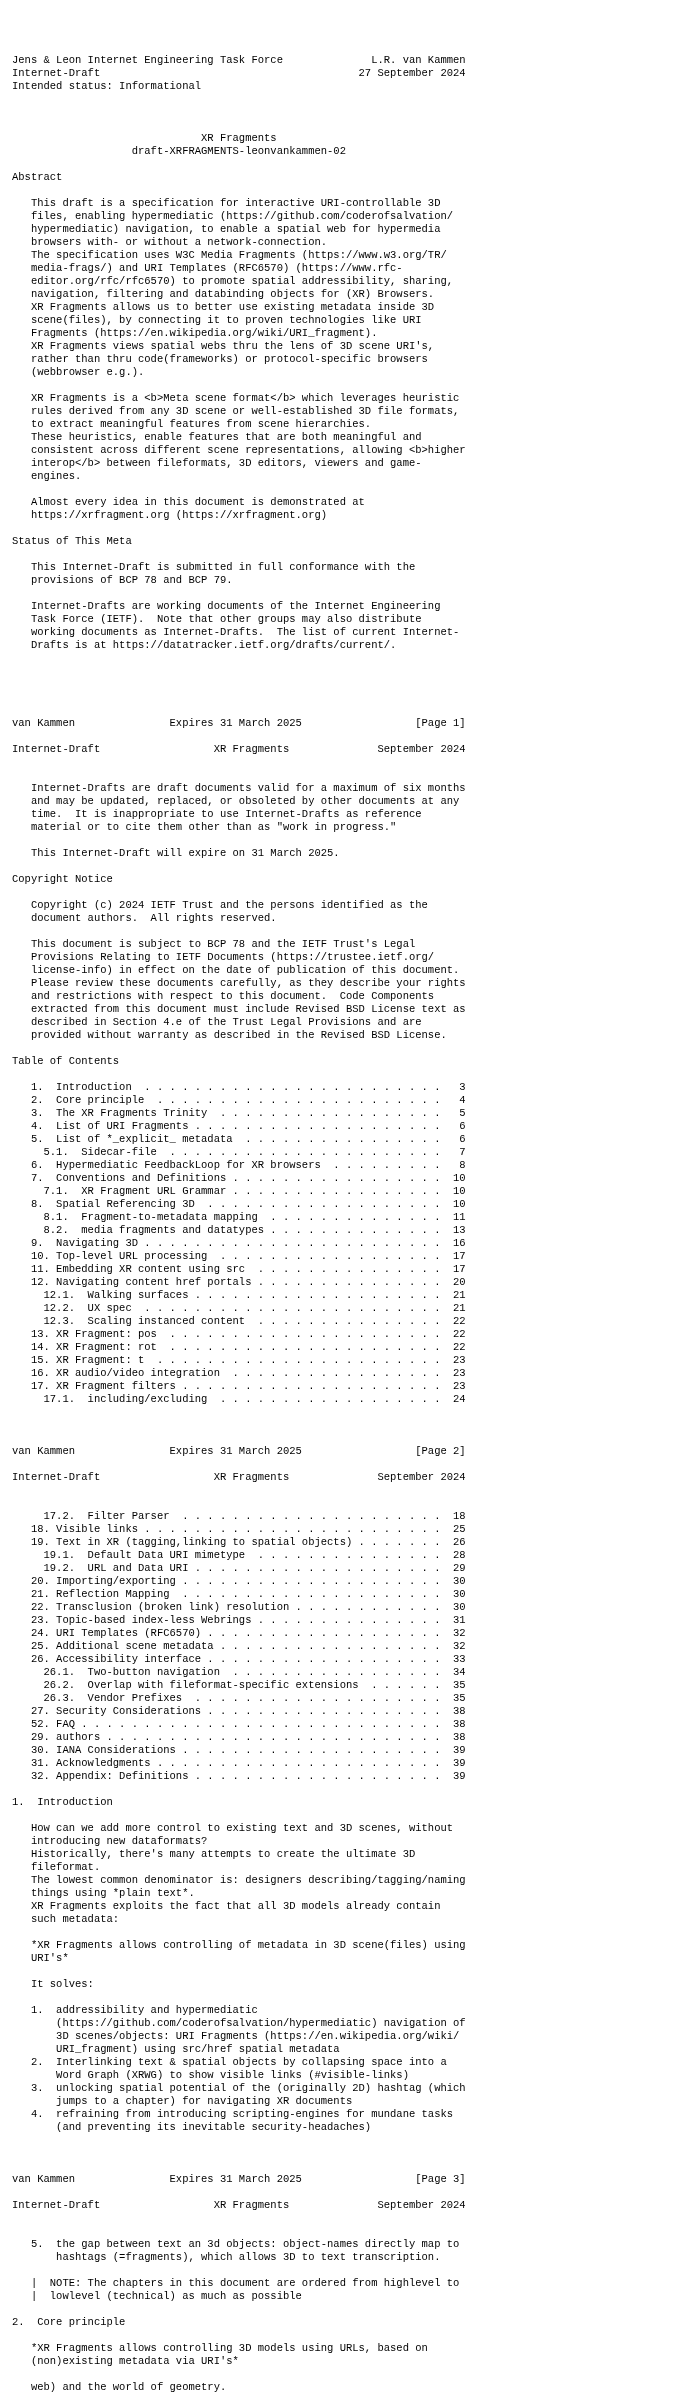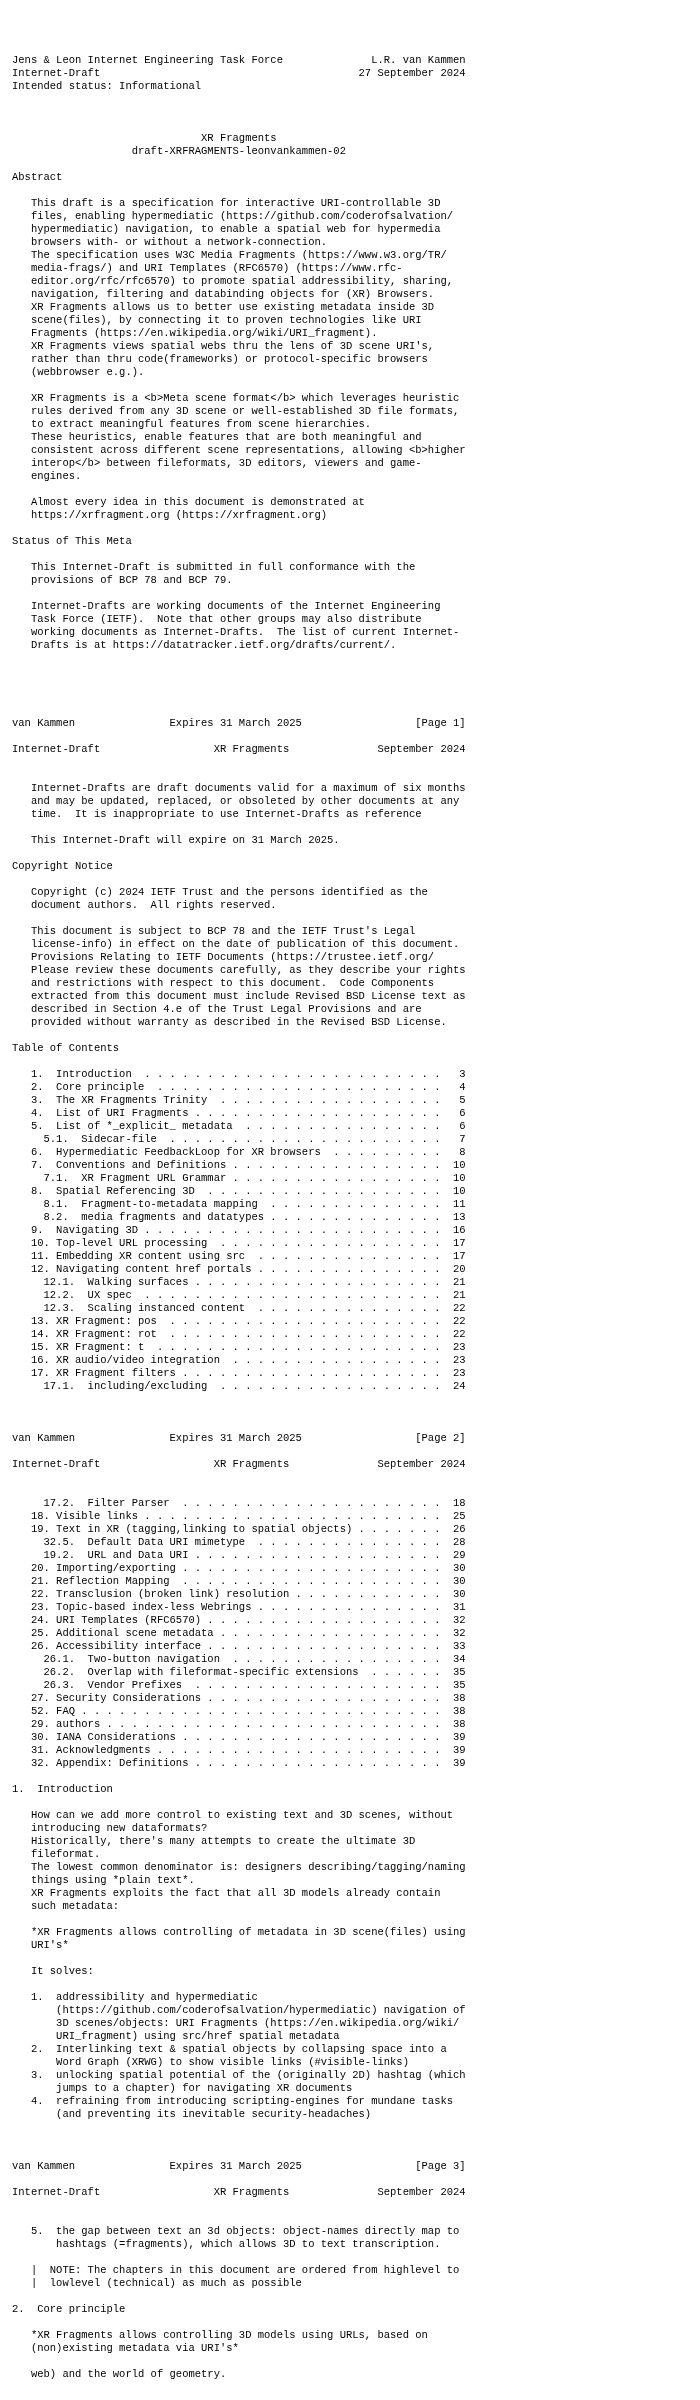--- a/index.html
+++ b/index.html
@@ -91,33 +91,34 @@
     <div>
         <div class="ln"></div>
         <div class="ln">Internet-Draft                  XR Fragments              September 2024</div>
         <div class="ln"></div>
         <div class="ln"></div>
       </div>
     <div>
         <div class="ln">   Internet-Drafts are draft documents valid for a maximum of six months</div>
         <div class="ln">   and may be updated, replaced, or obsoleted by other documents at any</div>
         <div class="ln">   time.  It is inappropriate to use Internet-Drafts as reference</div>
+        <div class="ln">   material or to cite them other than as "work in progress."</div>
         <div class="ln"></div>
         <div class="ln">   This Internet-Draft will expire on 31 March 2025.</div>
         <div class="ln"></div>
       </div>
     <div class="ln">Copyright Notice</div>
     <div>
         <div class="ln"></div>
         <div class="ln">   Copyright (c) 2024 IETF Trust and the persons identified as the</div>
         <div class="ln">   document authors.  All rights reserved.</div>
         <div class="ln"></div>
         <div class="ln">   This document is subject to BCP 78 and the IETF Trust's Legal</div>
+        <div class="ln">   Provisions Relating to IETF Documents (https://trustee.ietf.org/</div>
         <div class="ln">   license-info) in effect on the date of publication of this document.</div>
-        <div class="ln">   Provisions Relating to IETF Documents (https://trustee.ietf.org/</div>
         <div class="ln">   Please review these documents carefully, as they describe your rights</div>
         <div class="ln">   and restrictions with respect to this document.  Code Components</div>
         <div class="ln">   extracted from this document must include Revised BSD License text as</div>
         <div class="ln">   described in Section 4.e of the Trust Legal Provisions and are</div>
         <div class="ln">   provided without warranty as described in the Revised BSD License.</div>
         <div class="ln"></div>
       </div>
     <div>
         <div class="ln">Table of Contents</div>
         <div class="ln"></div>
@@ -161,21 +162,21 @@
     <div>
         <div class="ln"></div>
         <div class="ln">Internet-Draft                  XR Fragments              September 2024</div>
         <div class="ln"></div>
         <div class="ln"></div>
       </div>
     <div>
         <div class="ln">     17.2.  Filter Parser  . . . . . . . . . . . . . . . . . . . . .  18</div>
         <div class="ln">   18. Visible links . . . . . . . . . . . . . . . . . . . . . . . .  25</div>
         <div class="ln">   19. Text in XR (tagging,linking to spatial objects) . . . . . . .  26</div>
-        <div class="ln">     32.5.  Default Data URI mimetype  . . . . . . . . . . . . . . .  28</div>
+        <div class="ln">     19.1.  Default Data URI mimetype  . . . . . . . . . . . . . . .  28</div>
         <div class="ln">     19.2.  URL and Data URI . . . . . . . . . . . . . . . . . . . .  29</div>
         <div class="ln">   20. Importing/exporting . . . . . . . . . . . . . . . . . . . . .  30</div>
         <div class="ln">   21. Reflection Mapping  . . . . . . . . . . . . . . . . . . . . .  30</div>
         <div class="ln">   22. Transclusion (broken link) resolution . . . . . . . . . . . .  30</div>
         <div class="ln">   23. Topic-based index-less Webrings . . . . . . . . . . . . . . .  31</div>
         <div class="ln">   24. URI Templates (RFC6570) . . . . . . . . . . . . . . . . . . .  32</div>
         <div class="ln">   25. Additional scene metadata . . . . . . . . . . . . . . . . . .  32</div>
         <div class="ln">   26. Accessibility interface . . . . . . . . . . . . . . . . . . .  33</div>
         <div class="ln">     26.1.  Two-button navigation  . . . . . . . . . . . . . . . . .  34</div>
         <div class="ln">     26.2.  Overlap with fileformat-specific extensions  . . . . . .  35</div>

